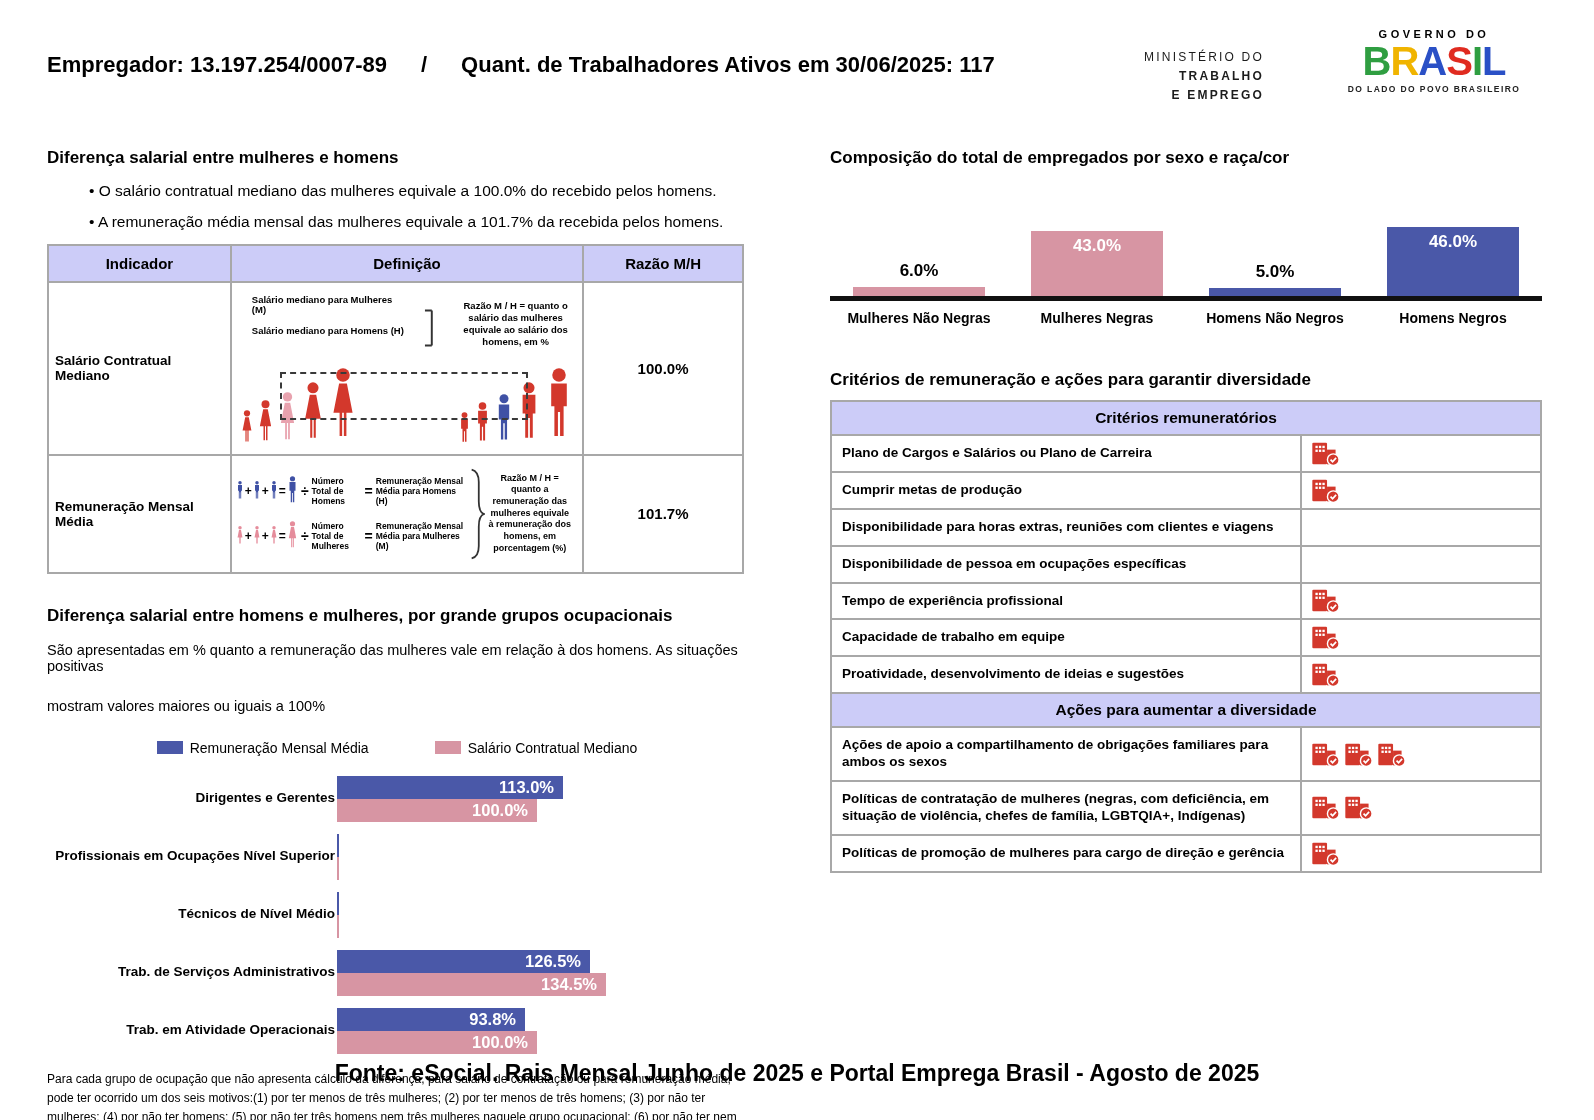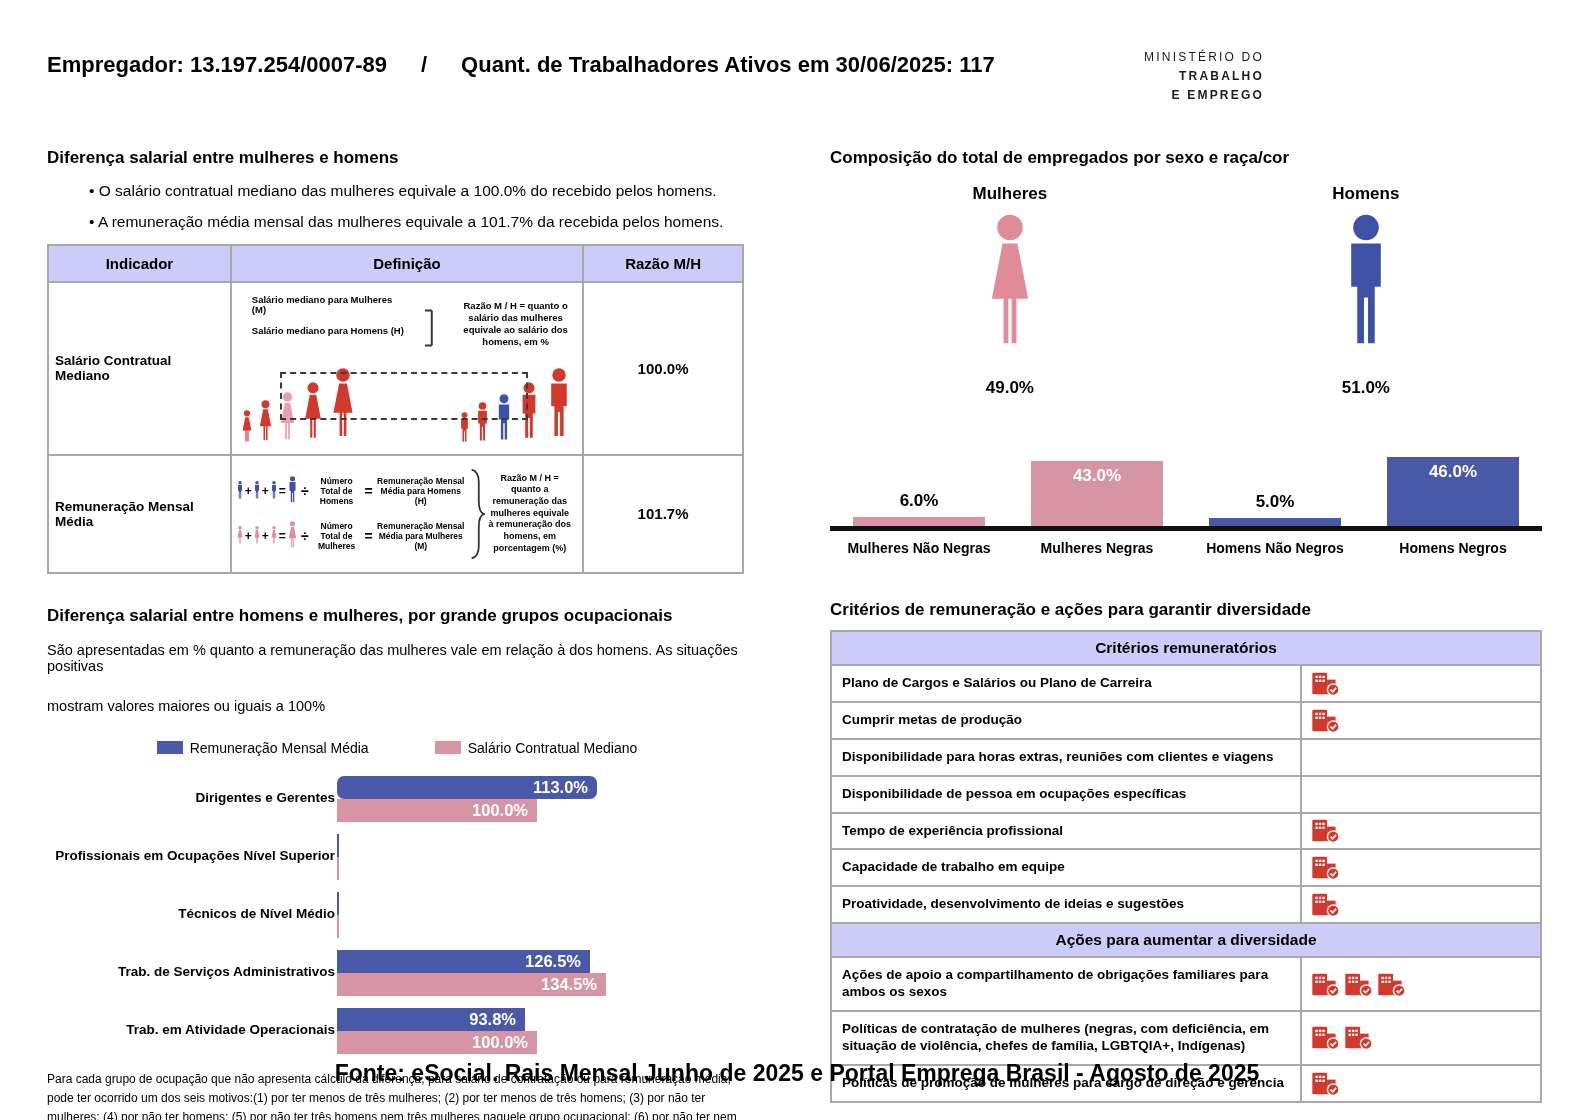--- a/index.html
+++ b/index.html
@@ -43,21 +43,21 @@
              justify-content:space-between;align-items:flex-end;}
   .pg{display:flex;align-items:flex-end;gap:3px;}
   .dash-box{position:absolute;left:40px;right:46px;top:20px;height:44px;border:2px dashed #3a3a3a;}
 
   .mean-def{display:flex;align-items:center;gap:3px;padding:4px 2px;}
   .f-rows{display:flex;flex-direction:column;gap:14px;}
   .f-row{display:flex;align-items:center;gap:3px;}
   .f-icons{display:flex;align-items:center;gap:1px;}
   .f-op{font-weight:bold;font-size:12px;}
   .f-op.big{font-size:14px;}
-  .f-txt{font-size:8.5px;font-weight:bold;text-align:center;line-height:1.2;}
+  .f-txt{font-size:8.5px;font-weight:bold;line-height:1.2;}
   .w52{width:50px;}
   .w92{width:90px;}
   .mean-expl{font-size:9px;font-weight:bold;width:84px;text-align:center;line-height:1.3;}
   .person{display:inline-block;}
 
   
   .comp-groups{display:flex;justify-content:space-around;margin-top:16px;}
   .comp-group{text-align:center;}
   .comp-group .glabel{font-size:17px;font-weight:bold;margin-bottom:10px;}
   .comp-group .gvalue{font-size:17px;font-weight:bold;margin-top:12px;}
@@ -121,20 +121,25 @@
       <span>Quant. de Trabalhadores Ativos em 30/06/2025: 117</span>
     </div>
   </div>
 
   <div class="ministry">
     <div class="m1">MINISTÉRIO DO</div>
     <div class="m2">TRABALHO</div>
     <div class="m3">E EMPREGO</div>
   </div>
 
+  <div class="govlogo">
+    <div class="gtop">GOVERNO DO</div>
+    <div class="gname" id="brasil-word"><span style="color: rgb(47, 158, 65);">B</span><span style="color: rgb(240, 180, 0);">R</span><span style="color: rgb(42, 80, 198);">A</span><span style="color: rgb(224, 43, 32);">S</span><span style="color: rgb(47, 158, 65);">I</span><span style="color: rgb(42, 80, 198);">L</span></div>
+    <div class="gtag">DO LADO DO POVO BRASILEIRO</div>
+  </div>
 
   <div class="left-col">
     <h2 class="sec-title">Diferença salarial entre mulheres e homens</h2>
     <div class="bullets">
       <div>• O salário contratual mediano das mulheres equivale a 100.0% do recebido pelos homens.</div>
       <div>• A remuneração média mensal das mulheres equivale a 101.7% da recebida pelos homens.</div>
     </div>
 
     <table class="ind">
       <tbody>
@@ -271,21 +276,21 @@
         </div>
         <div class="li">
           <span class="sw" style="background: rgb(215, 149, 163);"></span>
           <span>Salário Contratual Mediano</span>
         </div>
       </div>
     <div id="occ-chart">
         <div class="occ-row">
           <div class="occ-label">Dirigentes e Gerentes</div>
           <div class="occ-bars">
-            <div class="occ-bar" style="background: rgb(74, 88, 168); width: 260px; border-radius: 7px;">113.0%</div>
+            <div class="occ-bar" style="background: rgb(74, 88, 168); width: 226px;">113.0%</div>
             <div class="occ-bar" style="background: rgb(215, 149, 163); width: 200px;">100.0%</div>
           </div>
         </div>
         <div class="occ-row">
           <div class="occ-label">Profissionais em Ocupações Nível Superior</div>
           <div class="occ-bars">
             <div class="occ-bar" style="background: rgb(74, 88, 168); width: 2px; padding: 0px;"></div>
             <div class="occ-bar" style="background: rgb(215, 149, 163); width: 2px; padding: 0px;"></div>
           </div>
         </div>
@@ -310,36 +315,20 @@
             <div class="occ-bar" style="background: rgb(215, 149, 163); width: 200px;">100.0%</div>
           </div>
         </div>
       </div>
     <div class="footnote">Para cada grupo de ocupação que não apresenta cálculo da diferença, para salário de contratação ou para remuneração média, pode ter ocorrido um dos seis motivos:(1) por ter menos de três mulheres; (2) por ter menos de três homens; (3) por não ter mulheres; (4) por não ter homens; (5) por não ter três homens nem três mulheres naquele grupo ocupacional; (6) por não ter nem homens nem mulheres naquele grupo ocupacional</div>
   </div>
 
   <div class="right-col">
     <h2 class="sec-title">Composição do total de empregados por sexo e raça/cor</h2>
 
-    <div class="comp-groups">
-      <div class="comp-group">
-        <div class="glabel">Mulheres</div>
-        <svg class="person" viewBox="0 0 40 110" style="height:148px;width:56px;color:#e28b99">
-            <use href="#sym-female"></use>
-          </svg>
-        <div class="gvalue">49.0%</div>
-      </div>
-      <div class="comp-group">
-        <div class="glabel">Homens</div>
-        <svg class="person" viewBox="0 0 40 110" style="height:148px;width:56px;color:#3d51a7">
-            <use href="#sym-male"></use>
-          </svg>
-        <div class="gvalue">51.0%</div>
-      </div>
-    </div>
 
     <div id="comp-chart">
       <div id="comp-items">
           <div class="comp-item">
             <div class="comp-zone">
               <div class="comp-val dark">6.0%</div>
               <div class="comp-bar" style="height: 9px; background: rgb(215, 149, 163);"></div>
             </div>
             <div class="comp-cat">Mulheres Não Negras</div>
           </div>

